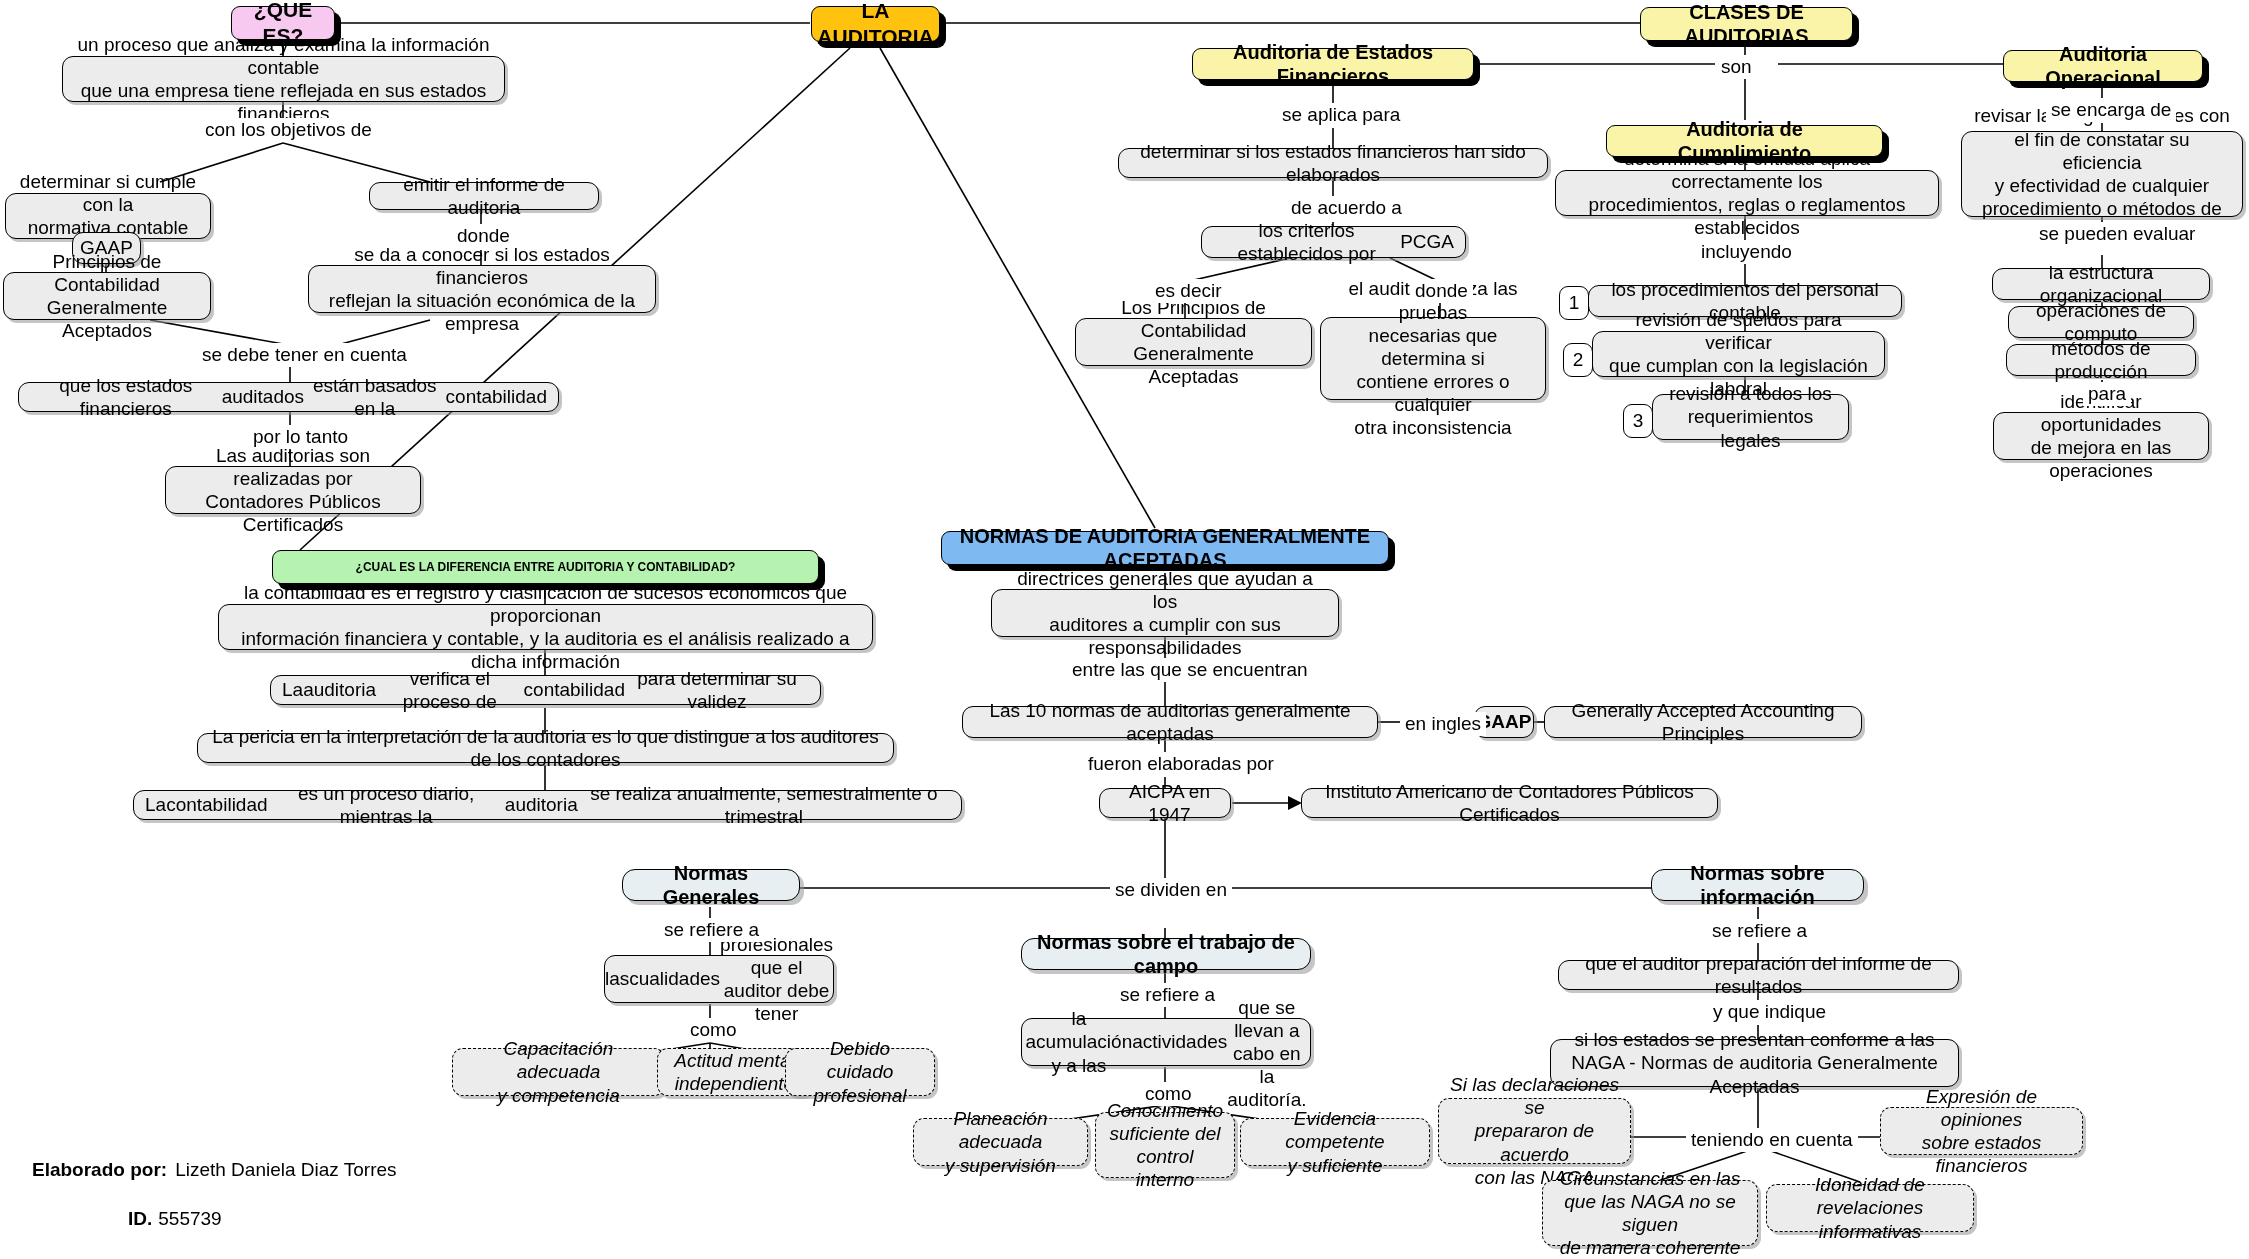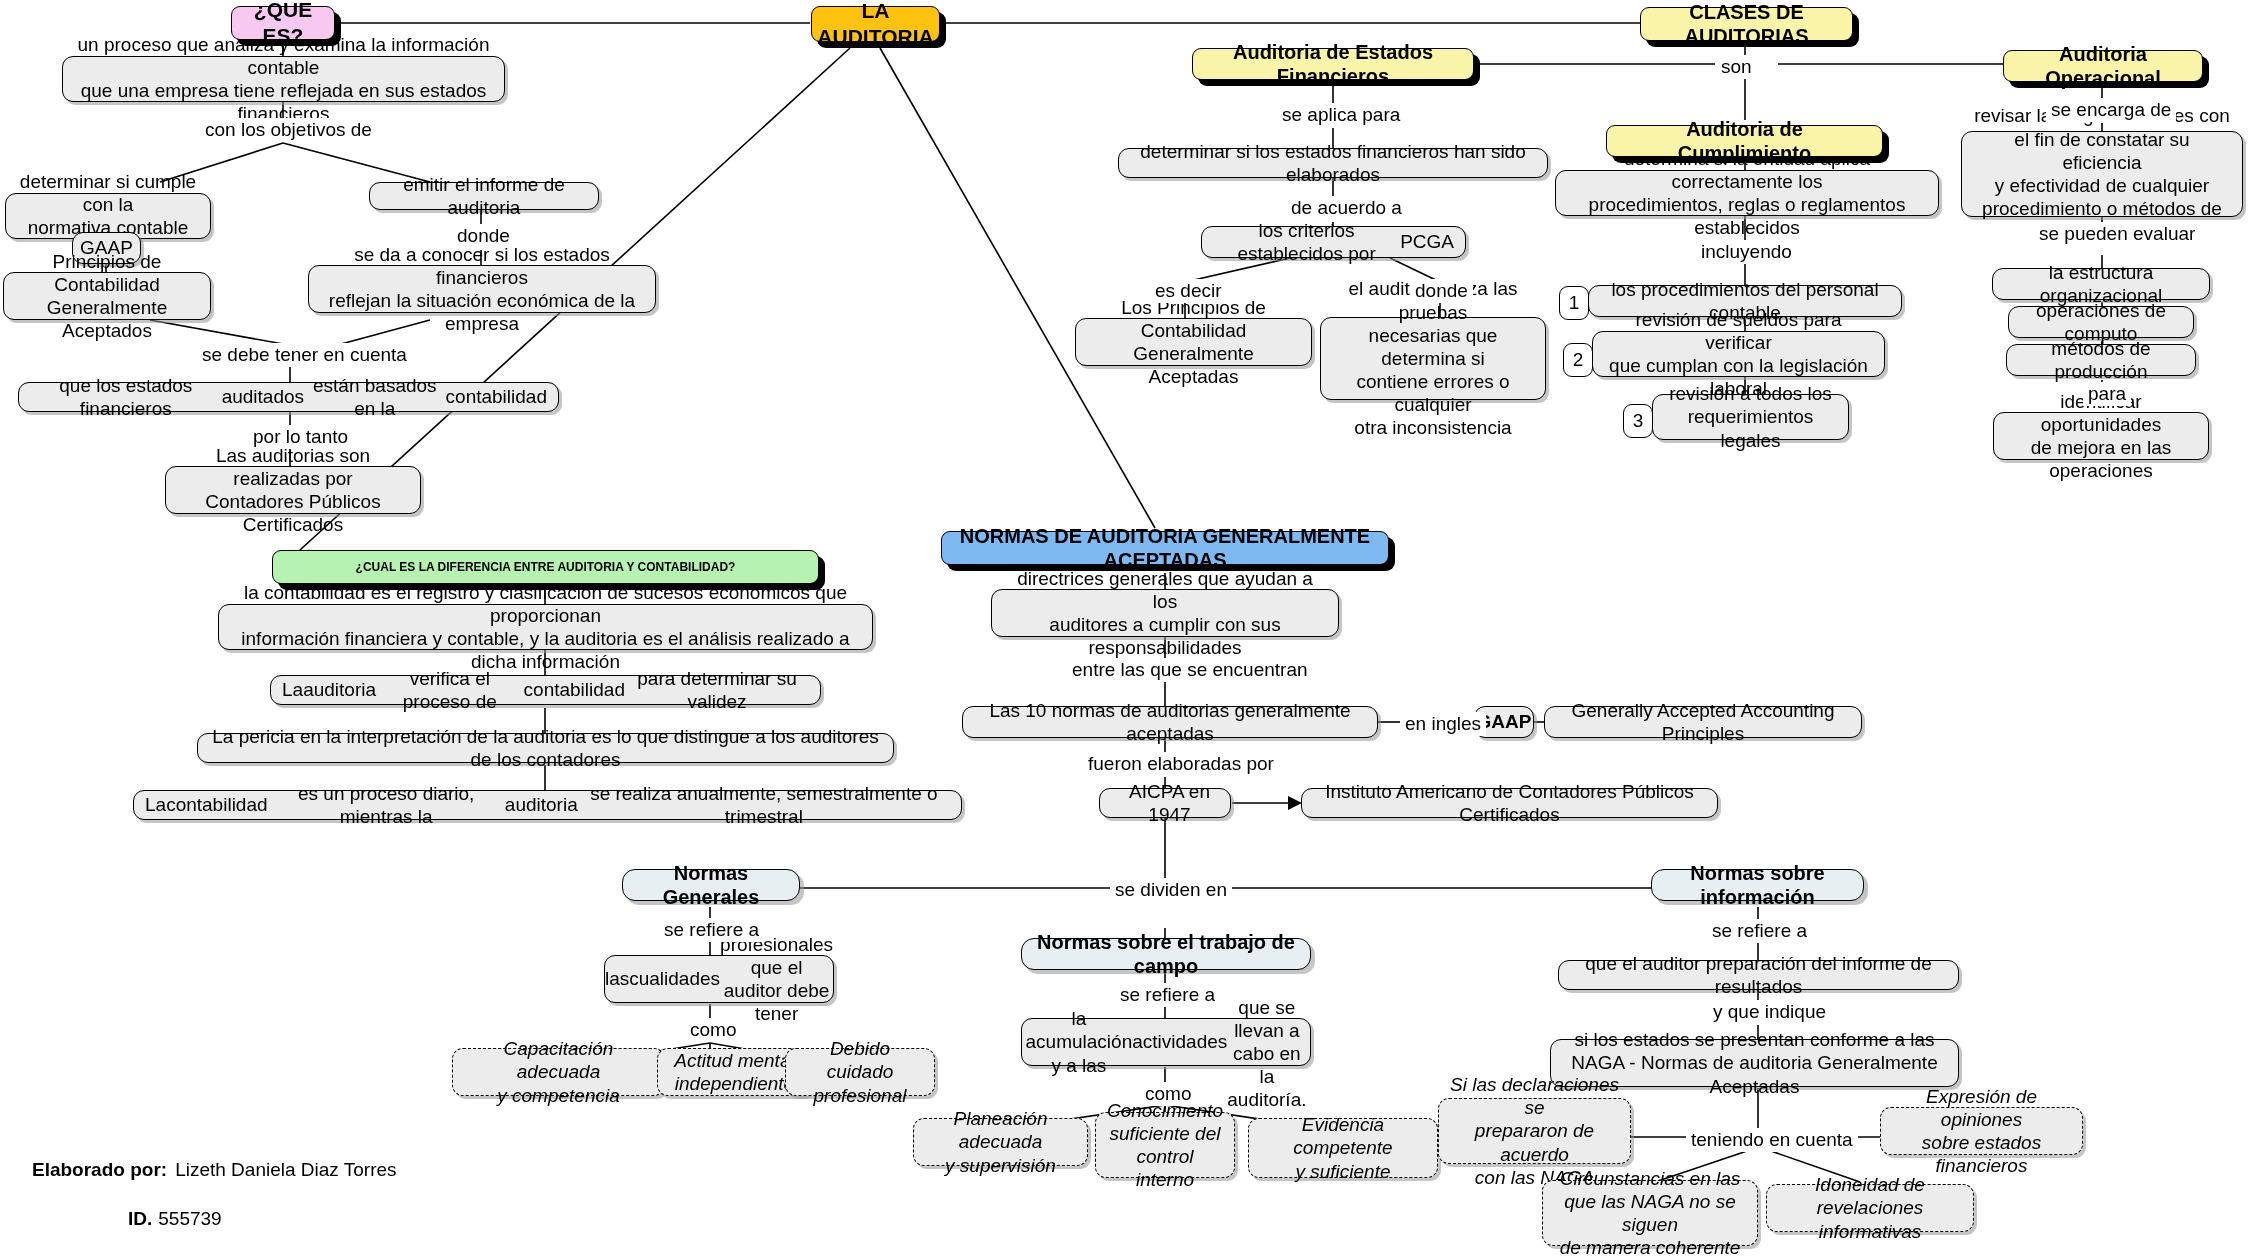--- a/index.html
+++ b/index.html
@@ -403,21 +403,21 @@
 que se llevan a cabo en la auditoría.</span>
   </div>
 
   <div class="lbl" style="left:1140px; top:1082px;">como</div>
 
   <div class="node dashed" style="left:913px; top:1118px; width:175px; height:48px;">Planeación adecuada
 y supervisión</div>
   <div class="node dashed" style="left:1095px; top:1112px; width:140px; height:66px;">Conocimiento
 suficiente del
 control interno</div>
-  <div class="node dashed" style="left:1240px; top:1118px; width:190px; height:60px;margin-left:8px;">Evidencia competente
+  <div class="node dashed" style="left:1240px; top:1118px; width:190px; height:48px;">Evidencia competente
 y suficiente</div>
 
   <div class="node hdr-soft" style="left:1651px; top:869px; width:213px; height:32px;">Normas sobre información</div>
 
   <div class="lbl" style="left:1707px; top:919px;">se refiere a</div>
 
   <div class="node grey" style="left:1558px; top:960px; width:401px; height:30px;">que el auditor preparación del informe de resultados</div>
 
   <div class="lbl" style="left:1708px; top:1000px;">y que indique</div>
 

